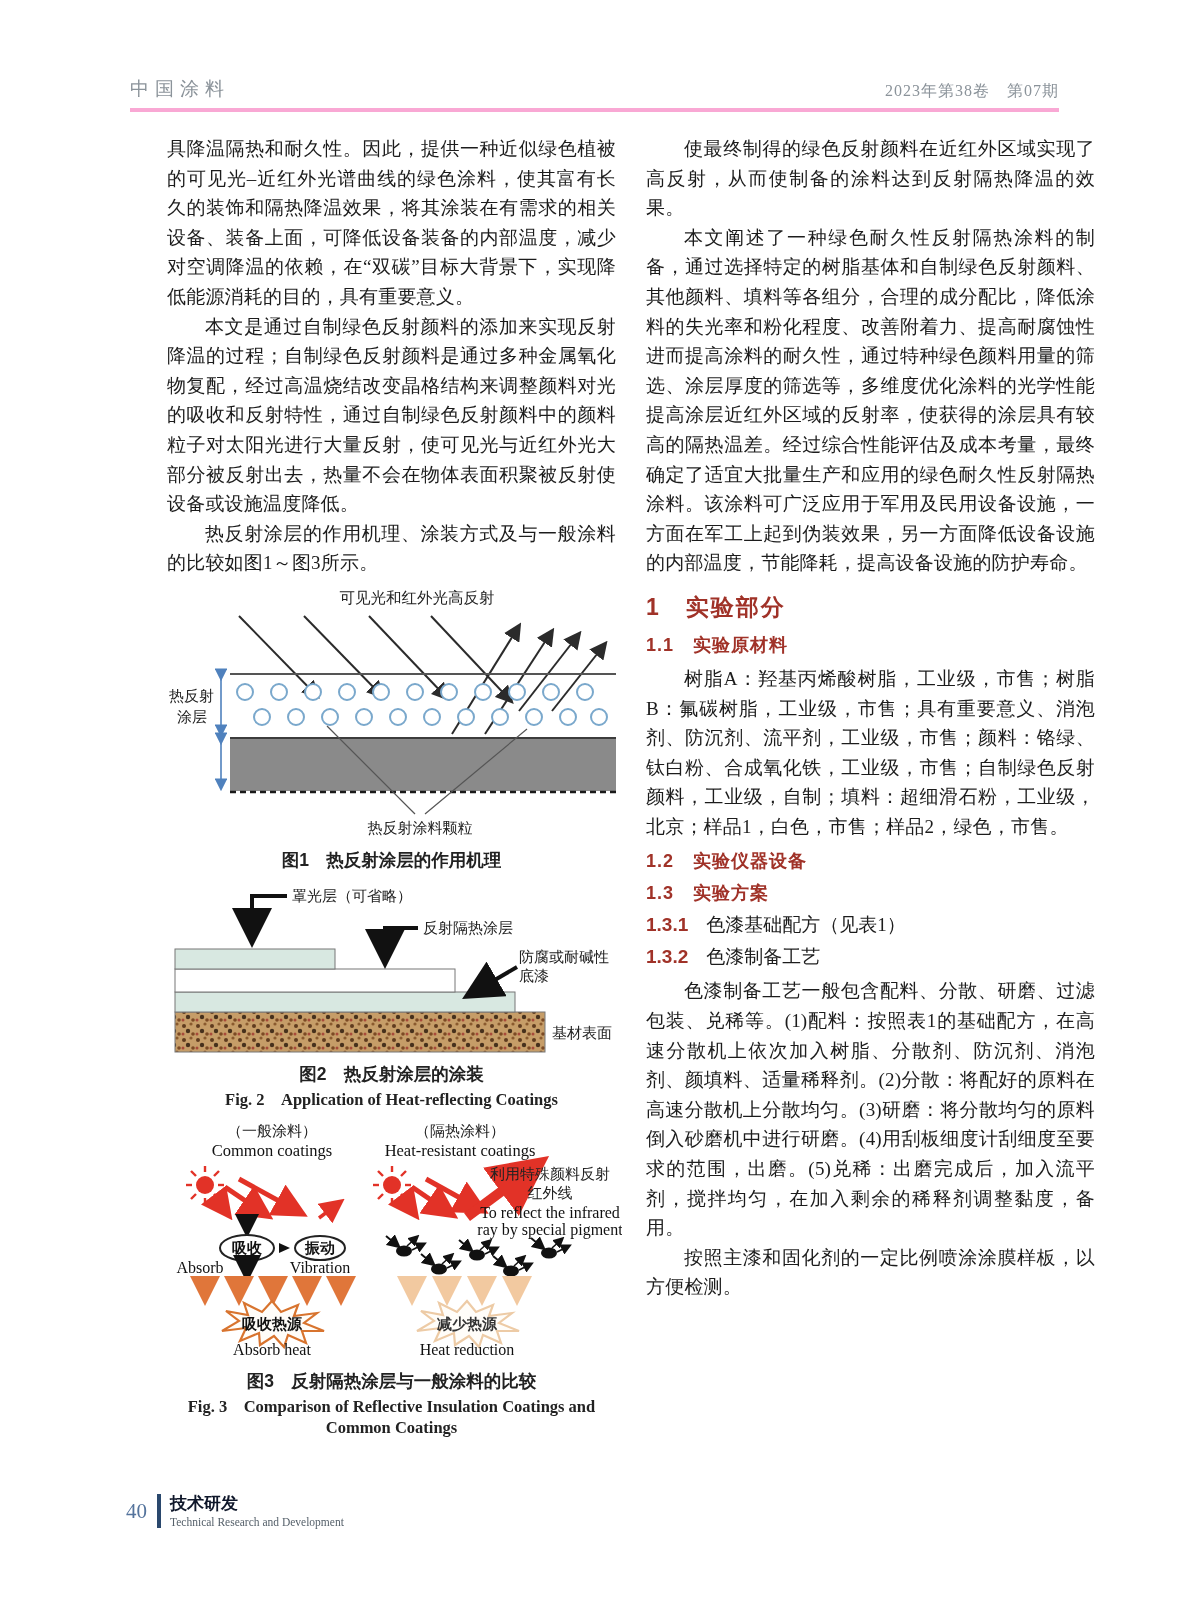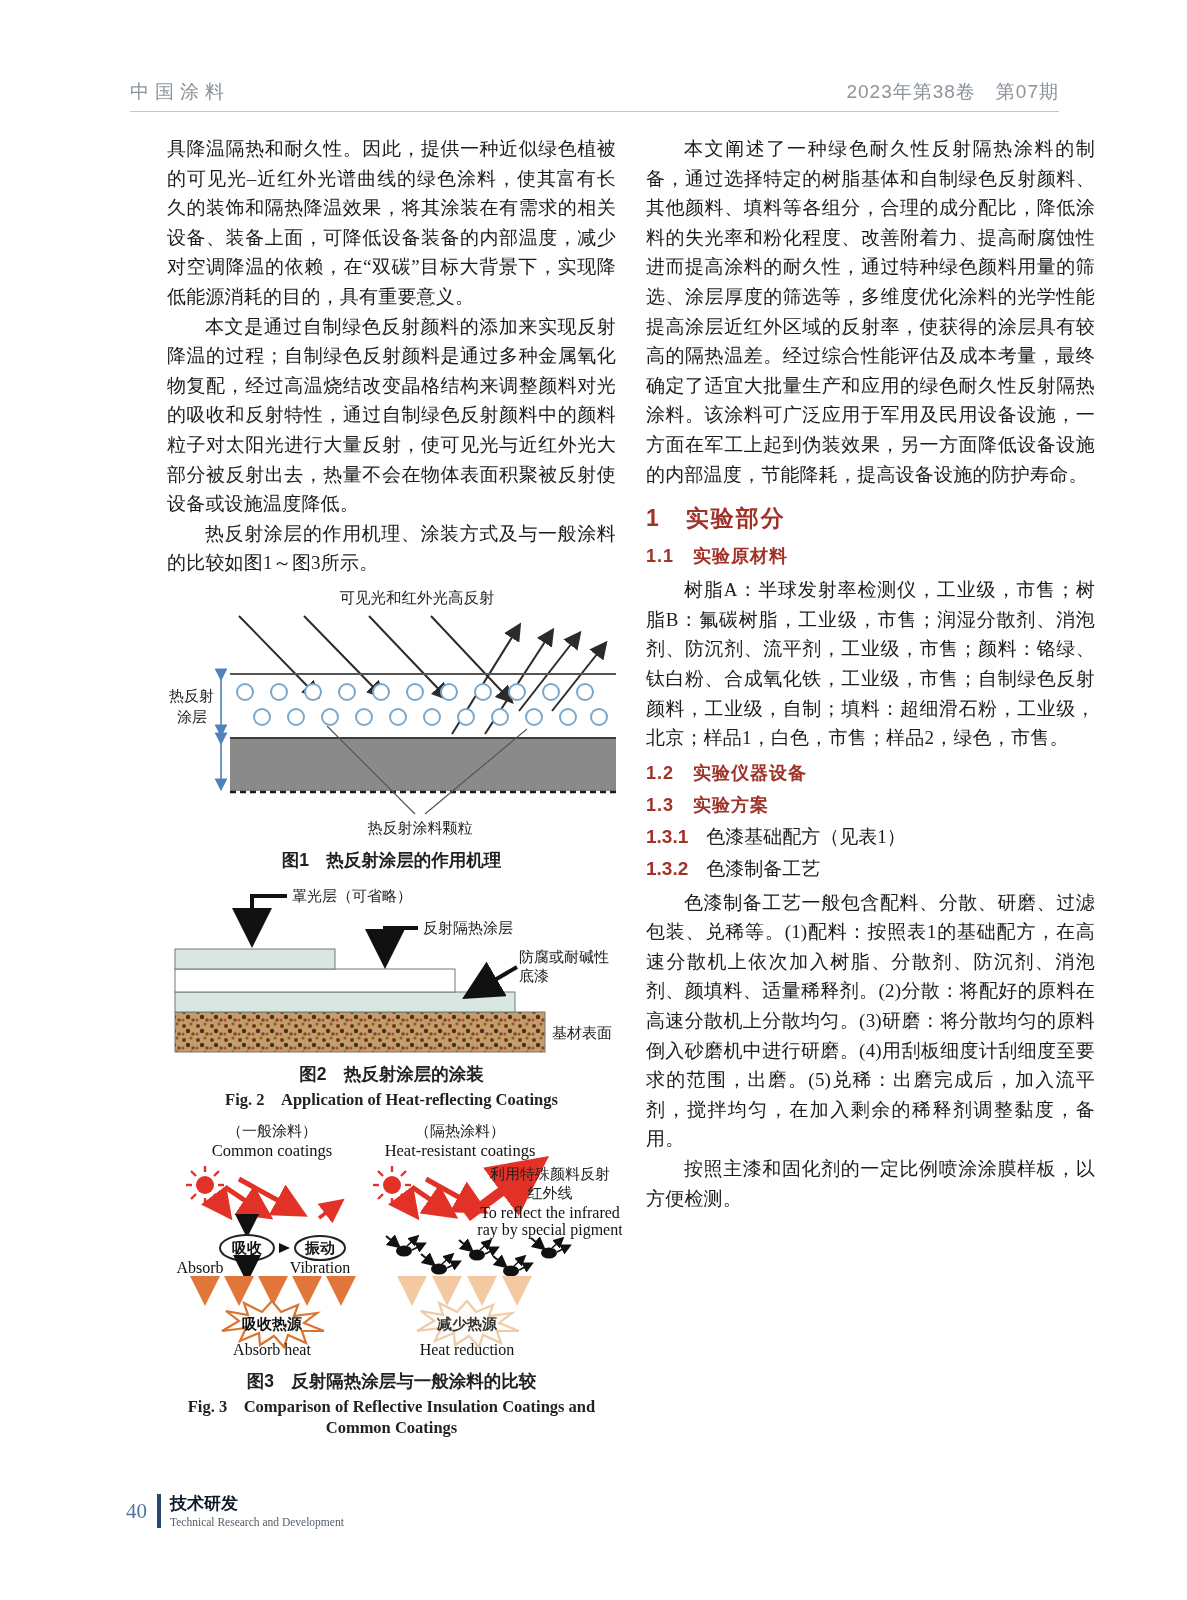--- a/index.html
+++ b/index.html
@@ -6,25 +6,25 @@
   html,body { background:#ffffff; }
   .page {
     position:relative; width:1187px; height:1600px; background:#fff;
     font-family:"Liberation Serif","DejaVu Serif",serif; color:#1c1c1c;
     overflow:hidden;
   }
   
   .header {
     position:absolute; left:130px; right:128px; top:74px; height:38px;
     display:flex; justify-content:space-between; align-items:flex-end;
-    border-bottom:1px solid #f9a8d4; padding-bottom:6px;
+    border-bottom:4px solid #f9a8d4; padding-bottom:6px;
     color:#8b939a; font-family:"Liberation Sans","DejaVu Sans",sans-serif;
   }
   .header .journal { font-size:19px; letter-spacing:6px; }
-  .header .issue { font-size:19px; letter-spacing:1px; }
+  .header .issue { font-size:16px; letter-spacing:1px;font-family:Liberation Serif, serif; }
   
   .columns {
     position:absolute; left:119px; top:134px; width:929px;
     display:flex; gap:30px;margin-left:48px;
   }
   .col { width:449px; }
   .para {
     font-size:19px; line-height:29.6px; text-align:justify; text-indent:2em;
     letter-spacing:0.2px; color:#1c1c1c;
   }
@@ -321,25 +321,26 @@
           <text class="svg-zh" x="300" y="208" font-size="15" font-weight="bold" text-anchor="middle" fill="#333">减少热源</text>
           <text x="300" y="234" font-size="16" text-anchor="middle" fill="#111">Heat reduction</text>
         </svg>
         <div class="fig-caption-zh">图3　反射隔热涂层与一般涂料的比较</div>
         <div class="fig-caption-en">Fig. 3　Comparison of Reflective Insulation Coatings and</div>
         <div class="fig-caption-en" style="margin-top:0;">Common Coatings</div>
       </div>
     </div>
 
     <div class="col">
+      <p class="para">使最终制得的绿色反射颜料在近红外区域实现了高反射，从而使制备的涂料达到反射隔热降温的效果。</p>
       <p class="para">本文阐述了一种绿色耐久性反射隔热涂料的制备，通过选择特定的树脂基体和自制绿色反射颜料、其他颜料、填料等各组分，合理的成分配比，降低涂料的失光率和粉化程度、改善附着力、提高耐腐蚀性进而提高涂料的耐久性，通过特种绿色颜料用量的筛选、涂层厚度的筛选等，多维度优化涂料的光学性能提高涂层近红外区域的反射率，使获得的涂层具有较高的隔热温差。经过综合性能评估及成本考量，最终确定了适宜大批量生产和应用的绿色耐久性反射隔热涂料。该涂料可广泛应用于军用及民用设备设施，一方面在军工上起到伪装效果，另一方面降低设备设施的内部温度，节能降耗，提高设备设施的防护寿命。</p>
 
       <div class="h1">1　实验部分</div>
       <div class="h2">1.1　实验原材料</div>
-      <p class="para">树脂A：半球发射率检测仪，工业级，市售；树脂B：氟碳树脂，工业级，市售；润湿分散剂、消泡剂、防沉剂、流平剂，工业级，市售；颜料：铬绿、钛白粉、合成氧化铁，工业级，市售；自制绿色反射颜料，工业级，自制；填料：超细滑石粉，工业级，北京；样品1，白色，市售；样品2，绿色，市售。</p>
+      <p class="para">树脂A：羟基丙烯酸树脂，工业级，市售；树脂B：氟碳树脂，工业级，市售；具有重要意义、消泡剂、防沉剂、流平剂，工业级，市售；颜料：铬绿、钛白粉、合成氧化铁，工业级，市售；自制绿色反射颜料，工业级，自制；填料：超细滑石粉，工业级，北京；样品1，白色，市售；样品2，绿色，市售。</p>
 
       <div class="h2">1.2　实验仪器设备</div>
 
       <div class="h2">1.3　实验方案</div>
       <div class="h3">
         <span class="num">1.3.1</span><span>色漆基础配方（见表1）</span>
       </div>
       <div class="h3">
         <span class="num">1.3.2</span><span>色漆制备工艺</span>
       </div>

